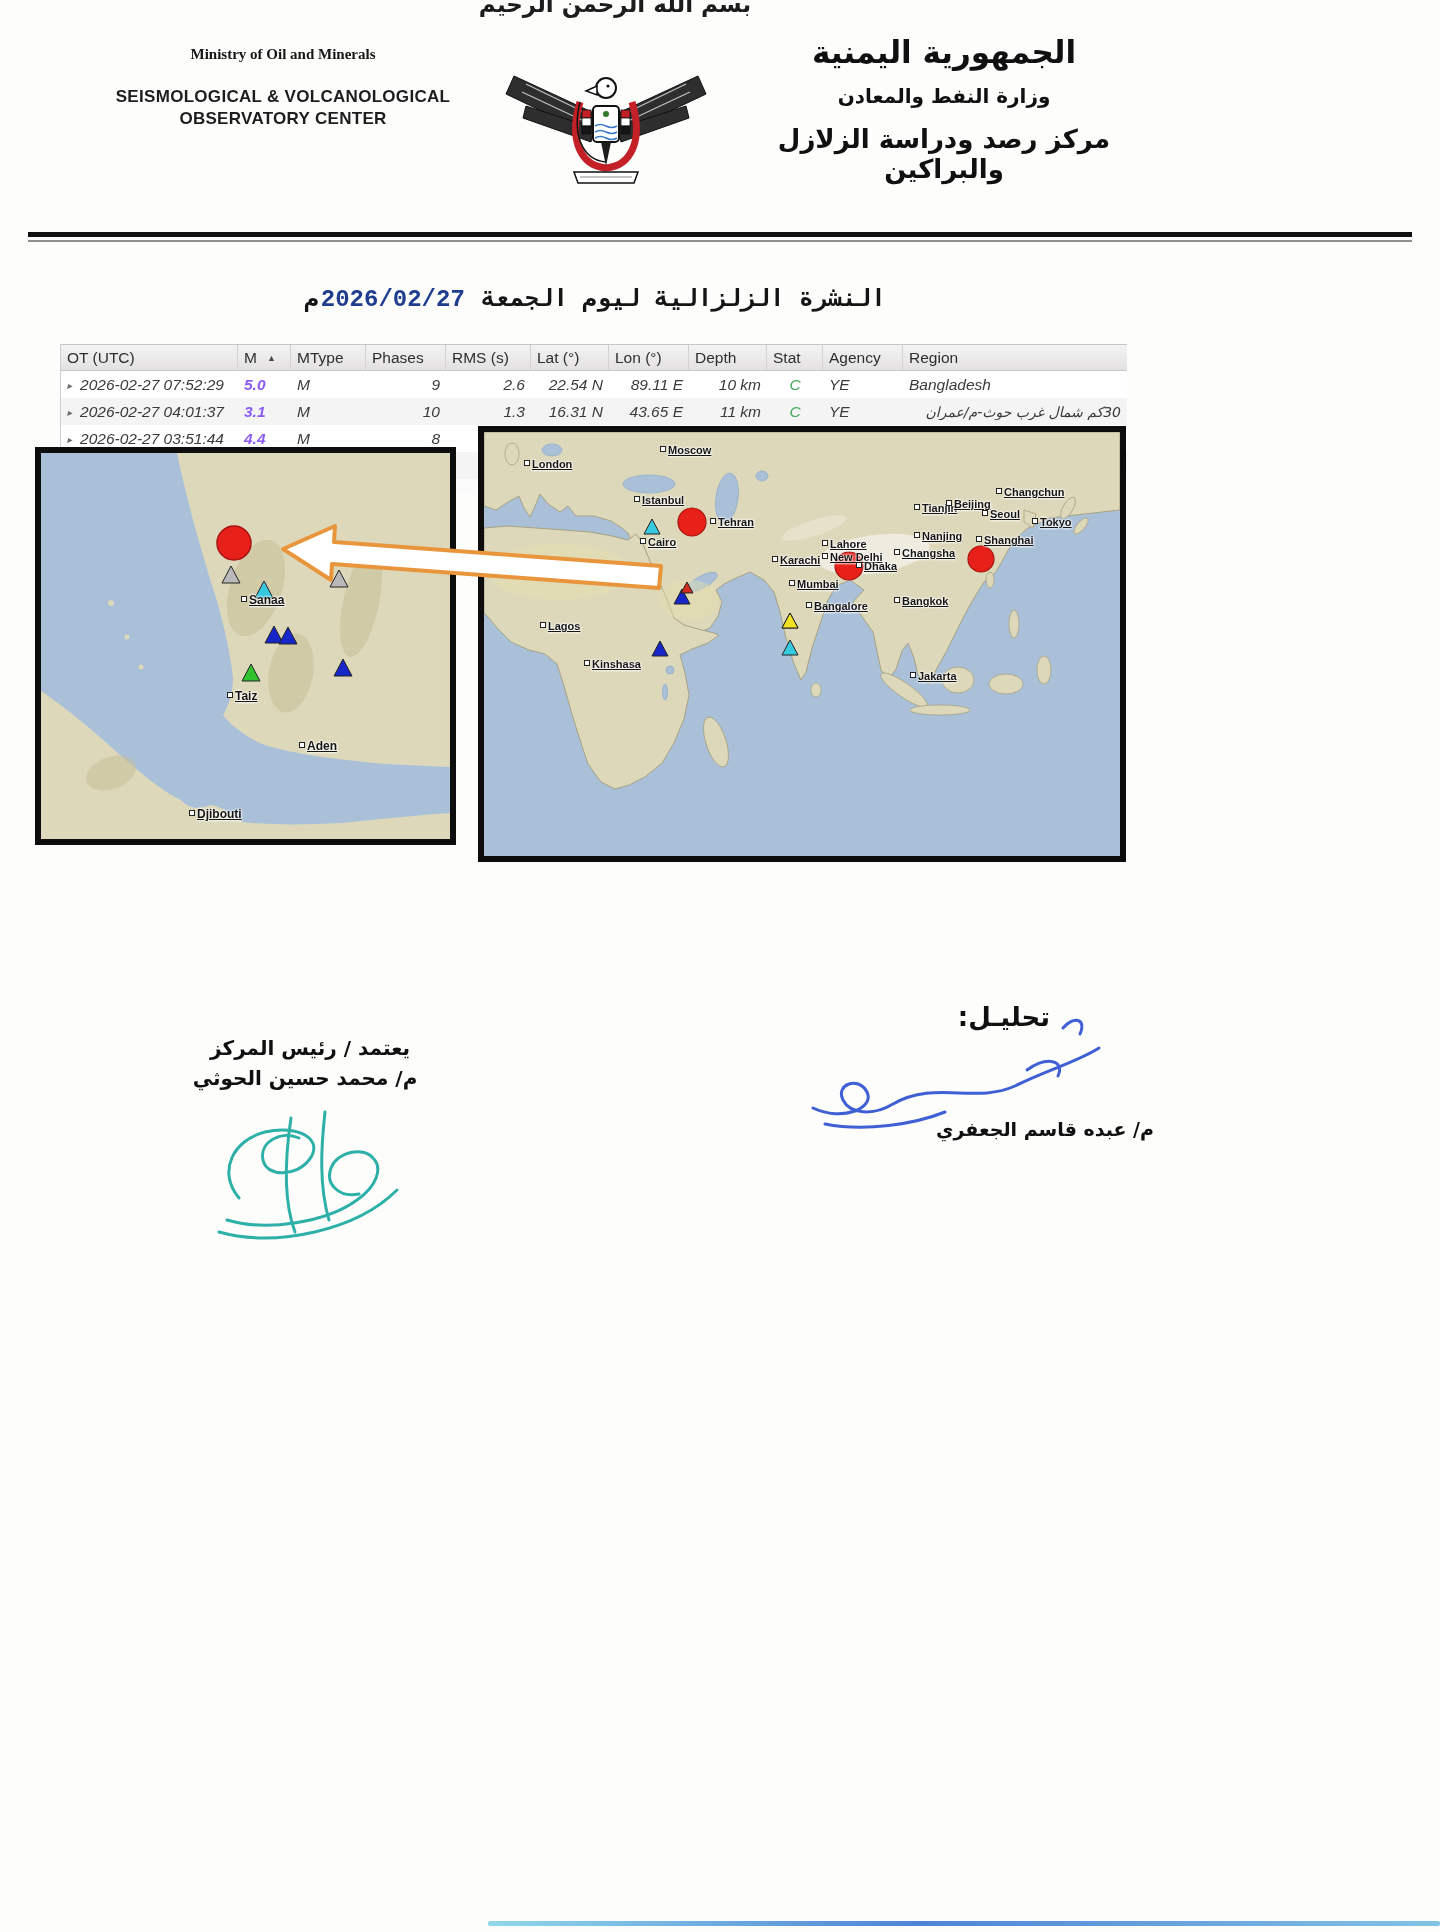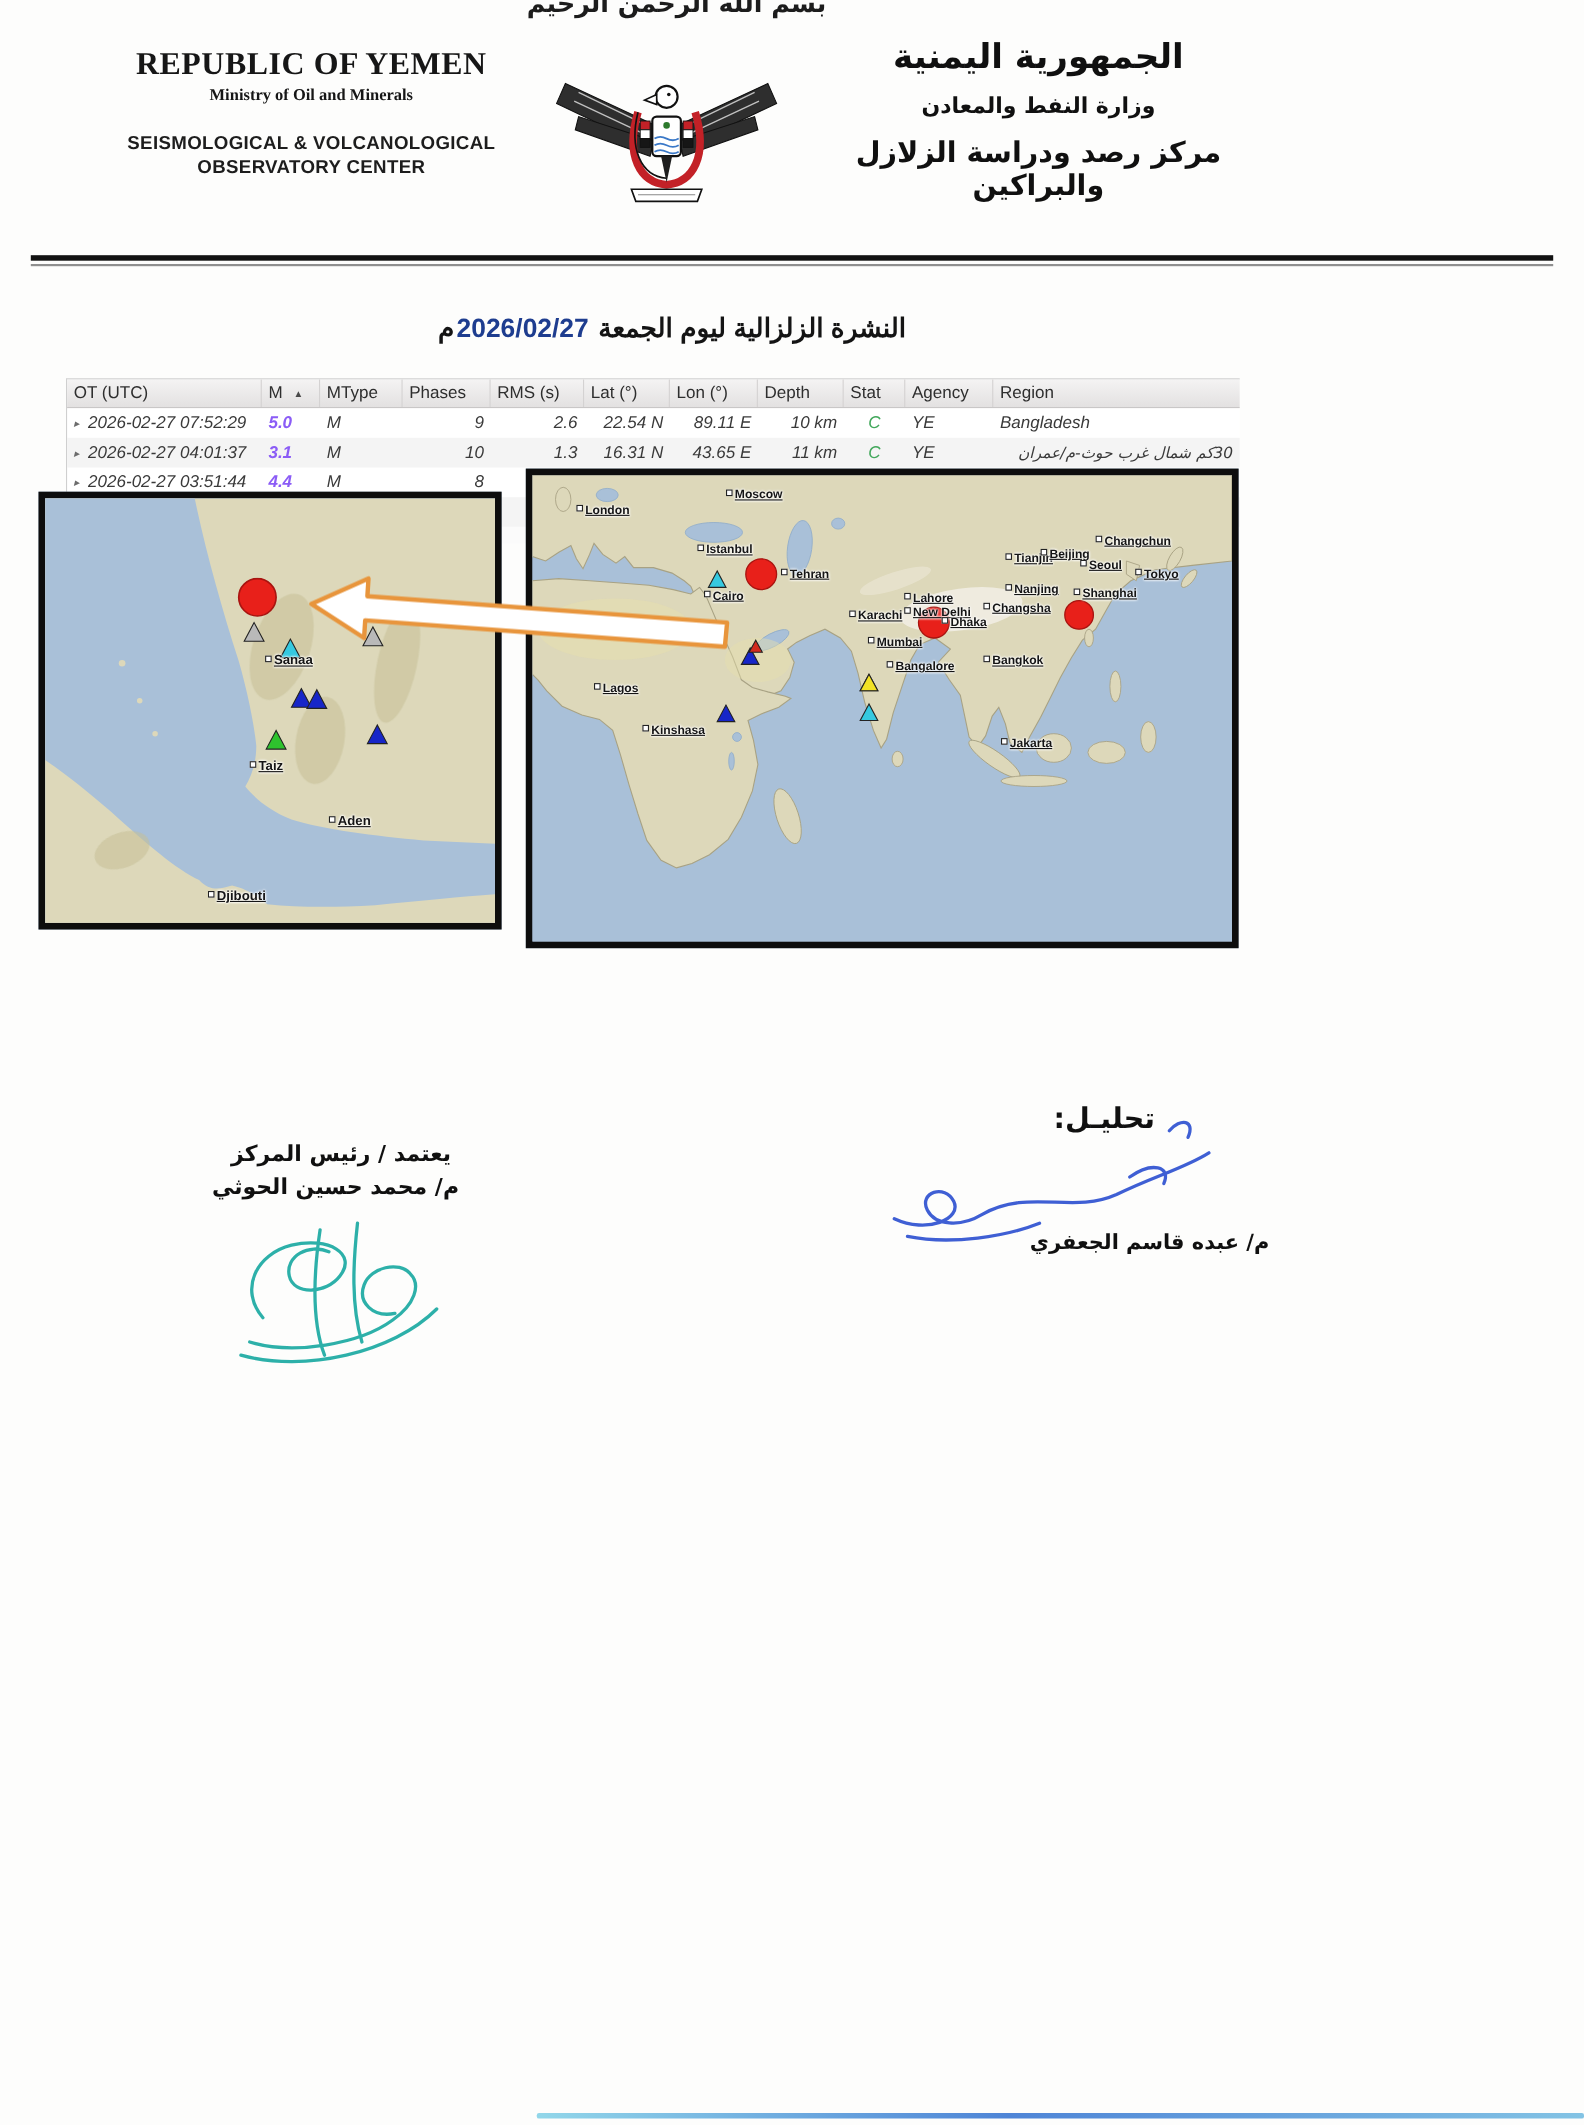--- a/index.html
+++ b/index.html
@@ -17,22 +17,22 @@
   .hdr-left .l4{font-weight:bold;font-size:17px;margin-top:2px;letter-spacing:.3px;color:#1d1d1d;}
   .hdr-right{position:absolute;left:748px;top:34px;width:392px;text-align:center;
     font-family:"DejaVu Sans",sans-serif;color:#101010;}
   .hdr-right .r1{font-weight:bold;font-size:31px;}
   .hdr-right .r2{font-weight:bold;font-size:20px;margin-top:14px;}
   .hdr-right .r3{font-weight:bold;font-size:26px;margin-top:16px;letter-spacing:1px;}
   .divider1{position:absolute;left:28px;right:28px;top:232px;height:5px;background:#121212;}
   .divider2{position:absolute;left:28px;right:28px;top:240px;height:2px;background:#8f8f8f;}
 
   
-  .doc-title{position:absolute;top:284px;left:16px;width:1190px;text-align:center;direction:rtl;
-    font-family:Liberation Sans, sans-serif;font-weight:bold;font-size:24px;color:#141414;}
+  .doc-title{position:absolute;top:284px;left:0;width:1190px;text-align:center;direction:rtl;
+    font-family:Liberation Mono, monospace;font-weight:bold;font-size:24px;color:#141414;}
   .doc-title .t-date{color:#1e3d8f;padding:0 2px;}
 
   
   .etable{position:absolute;left:60px;top:344px;width:1066px;background:#fff;
     border-left:1px solid #cfcfcf;border-top:1px solid #c6c6c6;font-size:15.5px;color:#3a3a3a;}
   .trow,.thead{display:grid;grid-template-columns:177px 53px 75px 80px 85px 78px 80px 78px 56px 80px 1fr;align-items:center;}
   .thead{height:25px;background:linear-gradient(#f4f3f3,#e3e1e1);border-bottom:1px solid #c9c7c7;color:#2e2e2e;}
   .th{padding:0 6px;border-right:1px solid #d4d2d2;height:100%;display:flex;align-items:center;white-space:nowrap;overflow:hidden;}
   .th:last-child{border-right:none;}
   .trow{height:27px;}
@@ -72,21 +72,20 @@
     background:linear-gradient(90deg,#7fd0e6,#2f6fd0 45%,#6db9e0);opacity:.85;}
 </style>
 </head>
 <body>
 
 <div class="page">
 
   <div class="bismillah">بسم الله الرحمن الرحيم</div>
 
   <div class="hdr-left">
-    <div class="l1">REPUBLIC OF YEMEN</div>
     <div class="l2">Ministry of Oil and Minerals</div>
     <div class="l3">SEISMOLOGICAL &amp; VOLCANOLOGICAL</div>
     <div class="l4">OBSERVATORY CENTER</div>
   </div>
 
   <svg class="abs" style="left:496px;top:50px;" width="220" height="142" viewBox="0 0 220 142">
 
     <g fill="#2e2e2e" stroke="#111" stroke-width="1">
       <path d="M100,64 L18,26 L10,44 L94,84 Z"></path>
       <path d="M120,64 L202,26 L210,44 L126,84 Z"></path>

